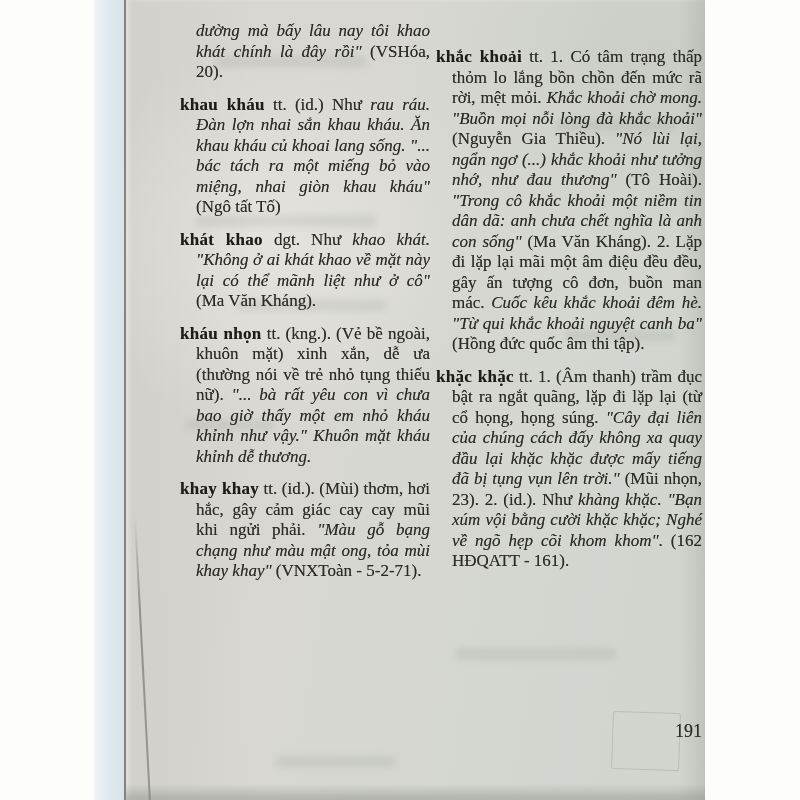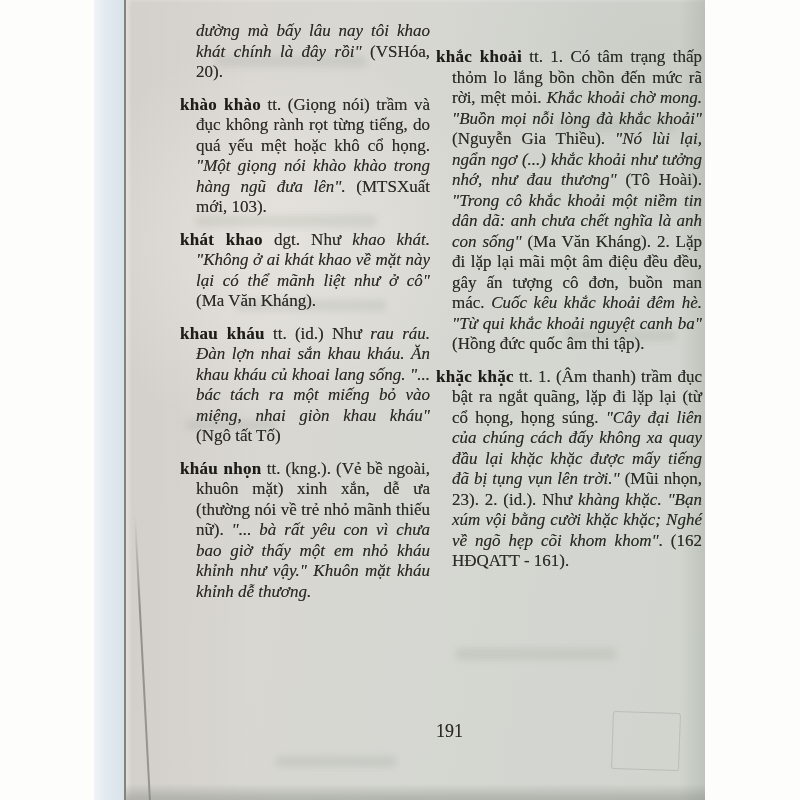--- a/index.html
+++ b/index.html
@@ -50,21 +50,21 @@
   }
   .col-left{left:54px;width:250px;padding-top:21px;}
   .col-right{left:310px;width:266px;padding-top:47px;}
   p.entry{margin:0 0 12px 0;padding-left:16px;text-indent:-16px;}
   p.entry.continuation{text-indent:0;}
   .hw{font-weight:bold;color:#1d1c18;letter-spacing:0.3px;}
   .ex{font-style:italic;}
   .df{font-style:normal;}
   .page-num{
     position:absolute;left:310px;top:721px;width:266px;
-    font-size:18px;color:#2b2a25;
+    text-align:right;font-size:18px;color:#2b2a25;
     text-shadow:0 0 0.5px rgba(43,42,37,0.55);
   }
   .pencil-box{ 
     position:absolute;left:486px;top:712px;width:66px;height:56px;
     border:1px solid rgba(120,125,118,0.25);border-radius:3px;transform:rotate(2deg);
   }
 </style>
 </head>
 <body>
 
@@ -78,24 +78,24 @@
     <div class="smudge" style="left:70px;top:215px;width:180px;height:12px;"></div>
     <div class="smudge" style="left:110px;top:300px;width:150px;height:11px;"></div>
     <div class="smudge" style="left:430px;top:120px;width:120px;height:11px;"></div>
     <div class="smudge" style="left:440px;top:330px;width:110px;height:11px;"></div>
     <div class="smudge" style="left:330px;top:648px;width:160px;height:12px;"></div>
     <div class="smudge" style="left:150px;top:756px;width:120px;height:11px;"></div>
     <div class="smudge" style="left:60px;top:420px;width:90px;height:10px;"></div>
 
     <div class="col col-left">
         <p class="entry continuation"><span class="ex">dường mà bấy lâu nay tôi khao khát chính là đây rồi" </span><span class="df">(VSHóa, 20).</span></p>
-        <p class="entry"><span class="hw">khào khào</span><span class="df"> tt. (Giọng nói) trầm và đục không rành rọt từng tiếng, do quá yếu mệt hoặc khô cổ họng. </span><span class="ex">"Một giọng nói khào khào trong hàng ngũ đưa lên".</span><span class="df"> (MTSXuất mới, 103).</span></p>
+        <p class="entry"><span class="hw">khau kháu</span><span class="df"> tt. (id.) Như </span><span class="ex">rau ráu. Đàn lợn nhai sắn khau kháu. Ăn khau kháu củ khoai lang sống. "... bác tách ra một miếng bỏ vào miệng, nhai giòn khau kháu"</span><span class="df"> (Ngô tất Tố)</span></p>
         <p class="entry"><span class="hw">khát khao</span><span class="df"> dgt. Như </span><span class="ex">khao khát. "Không ở ai khát khao về mặt này lại có thể mãnh liệt như ở cô"</span><span class="df"> (Ma Văn Kháng).</span></p>
-        <p class="entry"><span class="hw">khau kháu</span><span class="df"> tt. (id.) Như </span><span class="ex">rau ráu. Đàn lợn nhai sắn khau kháu. Ăn khau kháu củ khoai lang sống. "... bác tách ra một miếng bỏ vào miệng, nhai giòn khau kháu"</span><span class="df"> (Ngô tất Tố)</span></p>
-        <p class="entry"><span class="hw">kháu nhọn</span><span class="df"> tt. (kng.). (Vẻ bề ngoài, khuôn mặt) xinh xắn, dễ ưa (thường nói về trẻ nhỏ mãnh thiếu nữ). </span><span class="ex">"... bà rất yêu con vì chưa bao giờ thấy một em nhỏ kháu khỉnh như vậy." Khuôn mặt kháu khỉnh dễ thương.</span></p>
+        <p class="entry"><span class="hw">kháu nhọn</span><span class="df"> tt. (kng.). (Vẻ bề ngoài, khuôn mặt) xinh xắn, dễ ưa (thường nói về trẻ nhỏ tụng thiếu nữ). </span><span class="ex">"... bà rất yêu con vì chưa bao giờ thấy một em nhỏ kháu khỉnh như vậy." Khuôn mặt kháu khỉnh dễ thương.</span></p>
+        <p class="entry"><span class="hw">khay khay</span><span class="df"> tt. (id.). (Mùi) thơm, hơi hắc, gây cảm giác cay cay mũi khi ngửi phải. </span><span class="ex">"Màu gỗ bạng chạng như màu mật ong, tỏa mùi khay khay"</span><span class="df"> (VNXToàn - 5-2-71).</span></p>
       </div>
     <div class="col col-right">
         <p class="entry"><span class="hw">khắc khoải</span><span class="df"> tt. 1. Có tâm trạng thấp thỏm lo lắng bồn chồn đến mức rã rời, mệt mỏi. </span><span class="ex">Khắc khoải chờ mong. "Buồn mọi nỗi lòng đà khắc khoải"</span><span class="df"> (Nguyễn Gia Thiều). </span><span class="ex">"Nó lùi lại, ngẩn ngơ (...) khắc khoải như tưởng nhớ, như đau thương"</span><span class="df"> (Tô Hoài). </span><span class="ex">"Trong cô khắc khoải một niềm tin dân dã: anh chưa chết nghĩa là anh con sống"</span><span class="df"> (Ma Văn Kháng). 2. Lặp đi lặp lại mãi một âm điệu đều đều, gây ấn tượng cô đơn, buồn man mác. </span><span class="ex">Cuốc kêu khắc khoải đêm hè. "Từ qui khắc khoải nguyệt canh ba"</span><span class="df"> (Hồng đức quốc âm thi tập).</span></p>
         <p class="entry"><span class="hw">khặc khặc</span><span class="df"> tt. 1. (Âm thanh) trầm đục bật ra ngắt quãng, lặp đi lặp lại (từ cổ họng, họng súng. </span><span class="ex">"Cây đại liên của chúng cách đấy không xa quay đầu lại khặc khặc được mấy tiếng đã bị tụng vụn lên trời."</span><span class="df"> (Mũi nhọn, 23). 2. (id.). Như </span><span class="ex">khàng khặc. "Bạn xúm vội bằng cười khặc khặc; Nghé về ngõ hẹp cõi khom khom"</span><span class="df">. (162 HĐQATT - 161).</span></p>
       </div>
 
     <div class="pencil-box"></div>
     <div class="page-num">191</div>
   </div>
 </div>

